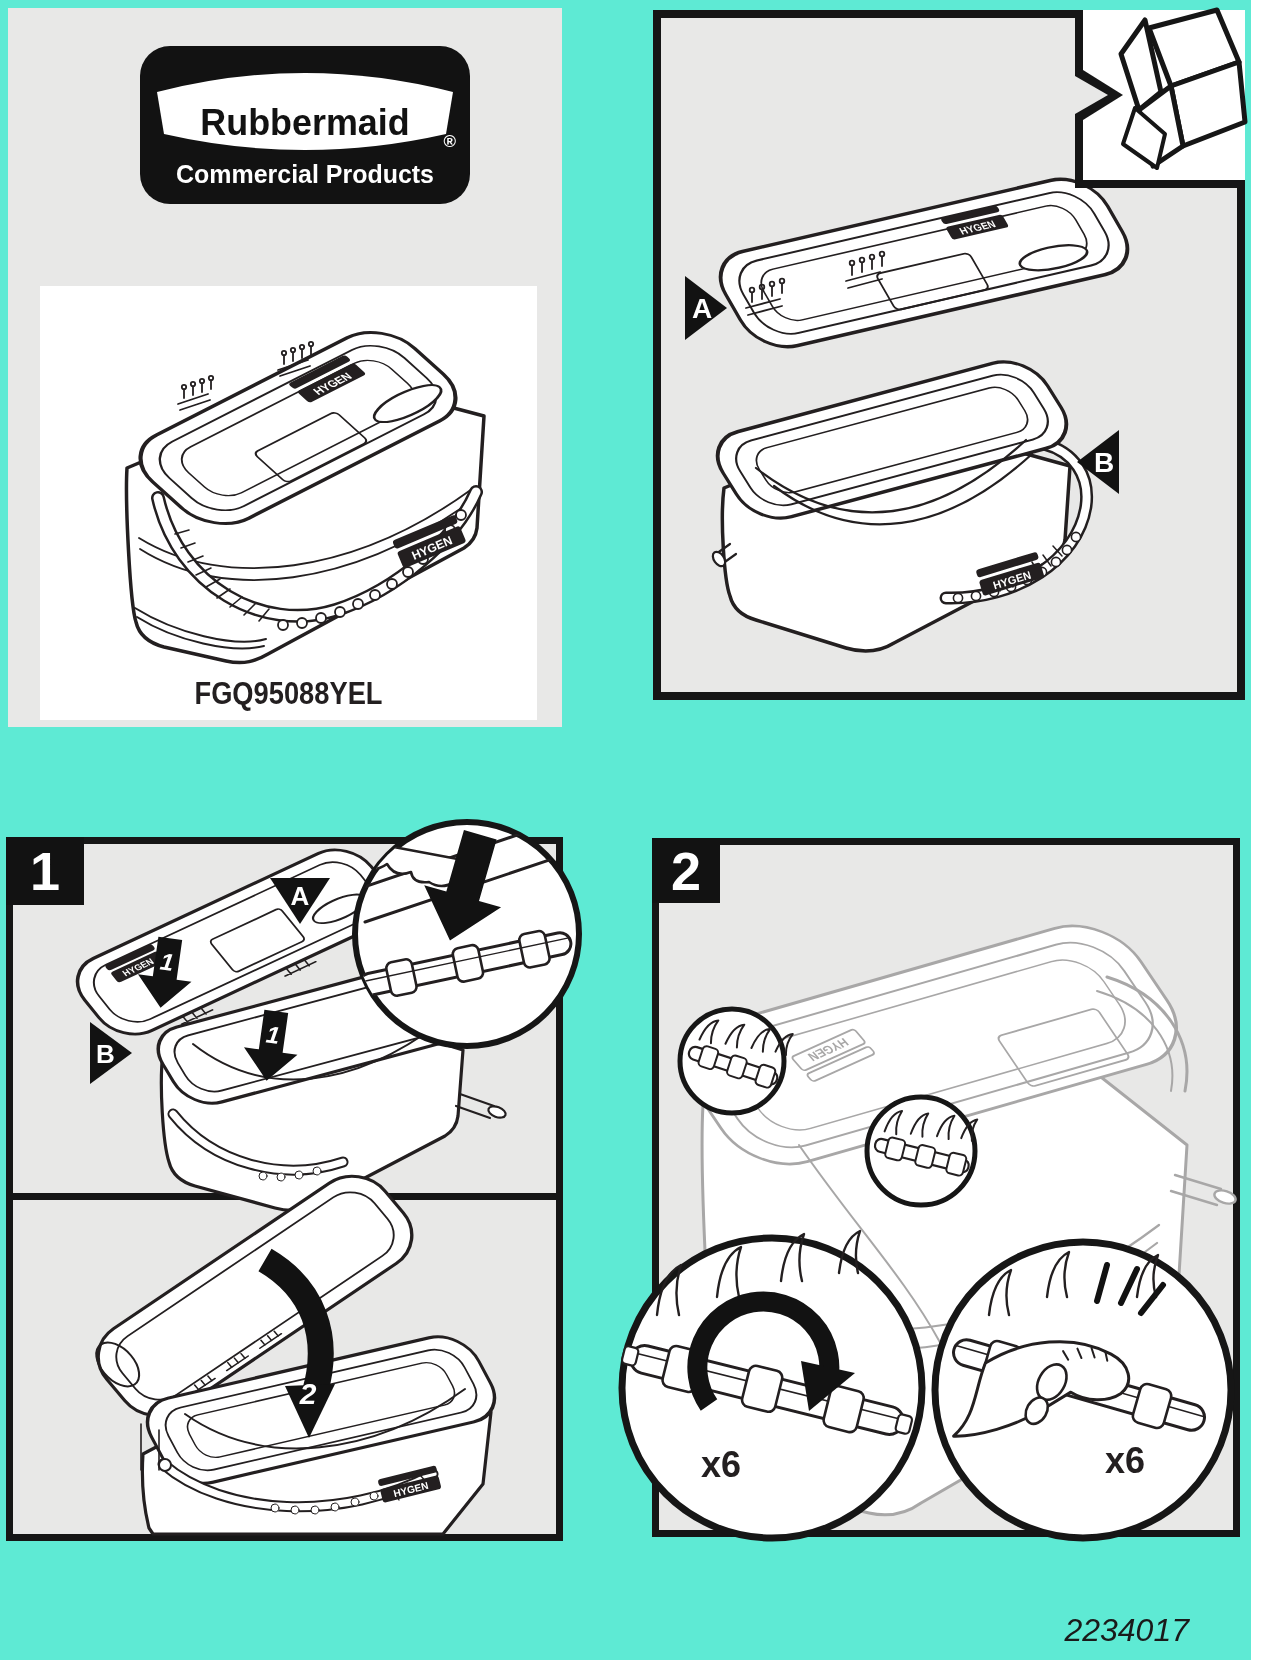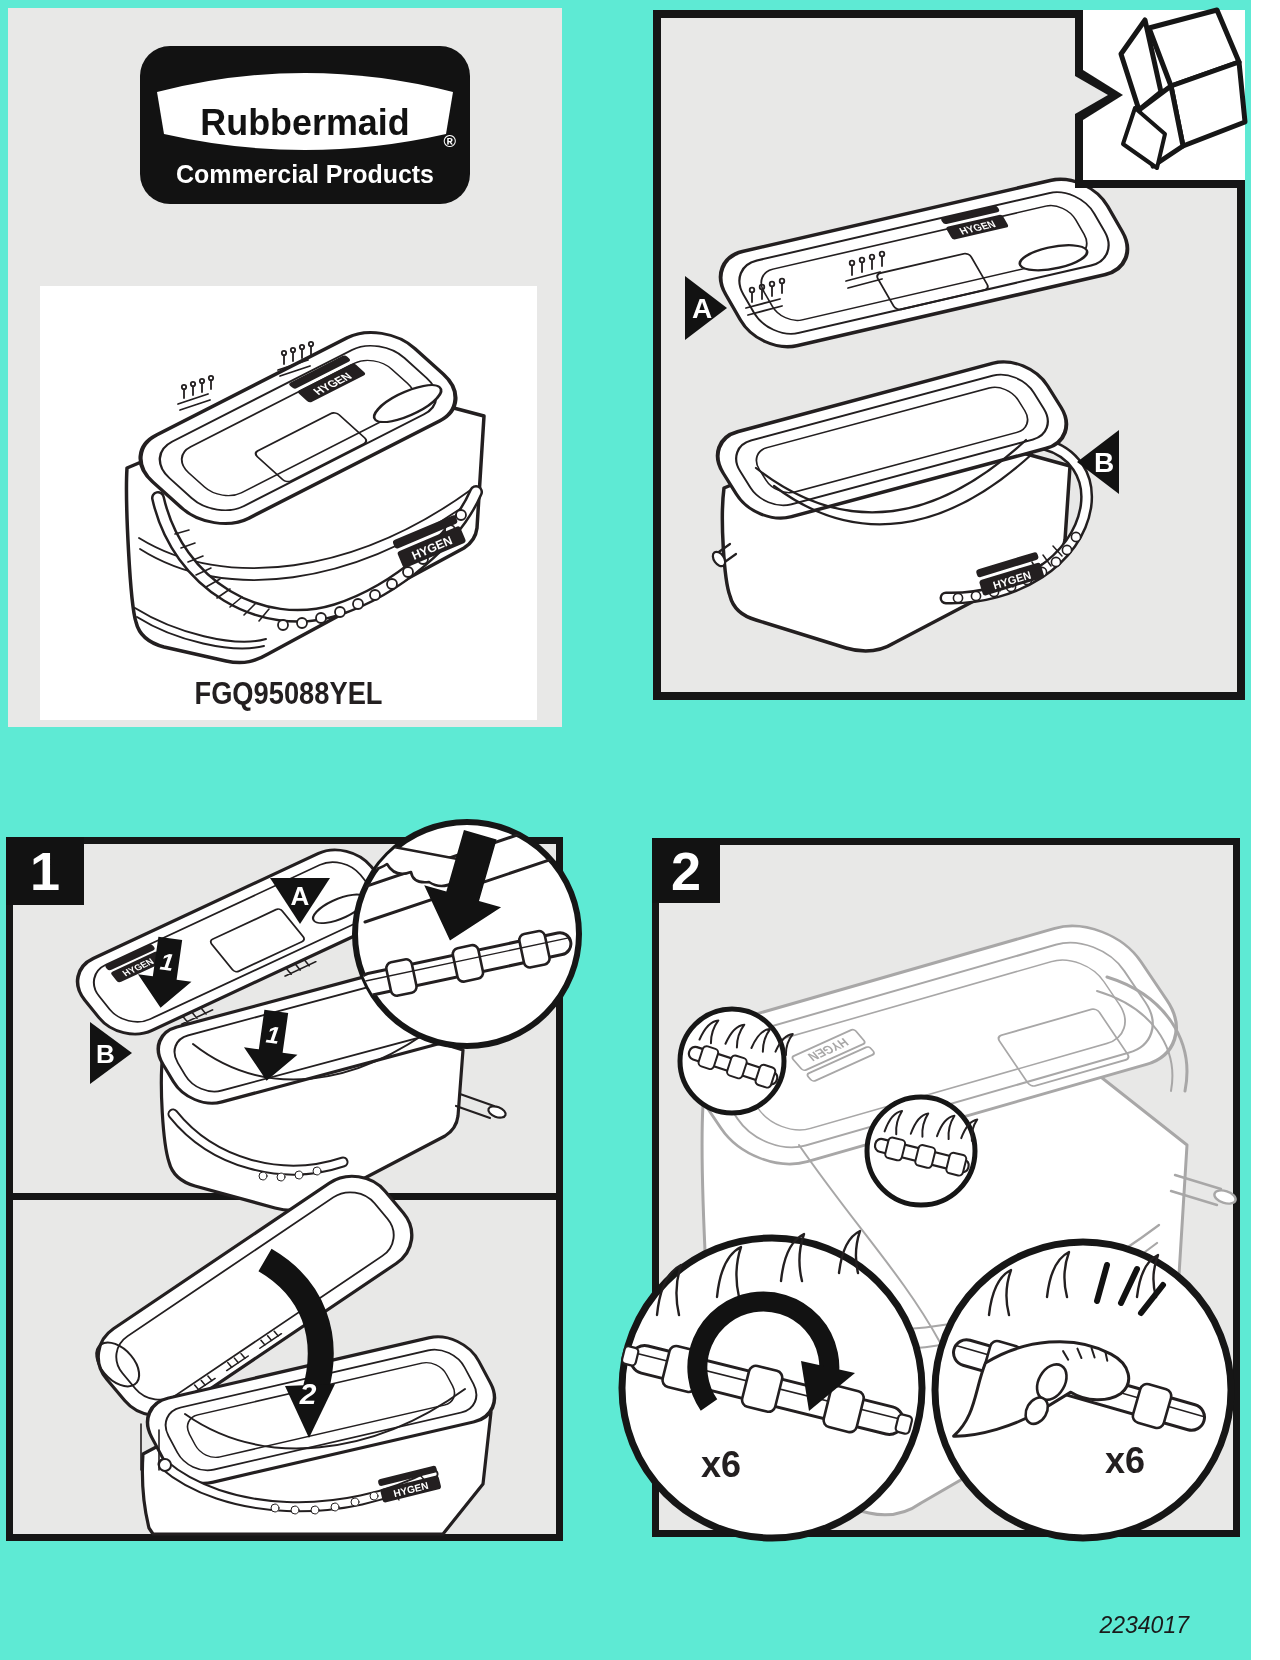--- a/index.html
+++ b/index.html
@@ -44,21 +44,21 @@
   .panel-2 { left:652px; top:838px; width:588px; height:699px; border-width:7px; overflow:visible; }
   .step-badge { position:absolute; left:-7px; top:-7px; background:#121212; color:#fff;
                 display:flex; align-items:center; justify-content:center; z-index:5; }
   .step-badge-1 { width:78px; height:68px; }
   .step-badge-2 { width:68px; height:65px; }
   .step-num { font-weight:bold; font-size:54px; line-height:1; }
   .divider-1 { position:absolute; left:0; top:349px; width:543px; height:7px; background:#161616; z-index:1; }
   .art { position:absolute; overflow:visible; }
 
   .footer-code { position:absolute; right:62px; top:1612px; font-style:italic;
-                 font-size:23px; color:#1a1a1a; }
+                 font-size:32px; color:#1a1a1a; }
 
   svg text { font-family:"Liberation Sans", sans-serif; }
 </style>
 </head>
 <body>
 
 <div class="page">
 
   <div class="panel panel-tl">
     <div class="badge">

